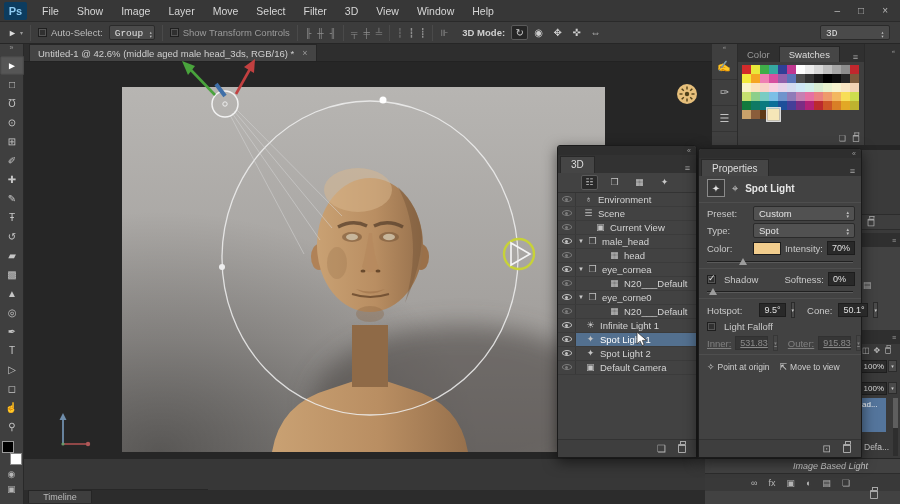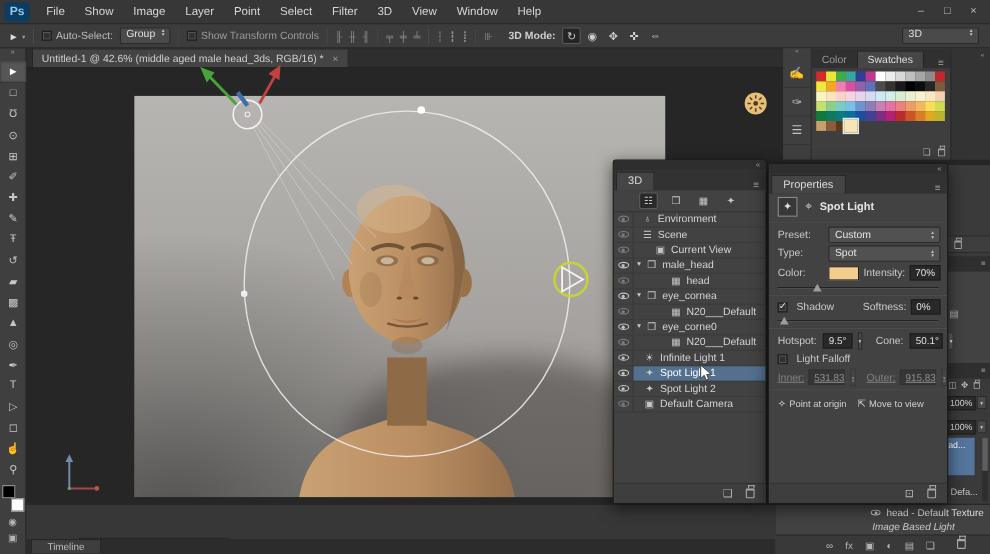--- a/index.html
+++ b/index.html
@@ -14,21 +14,21 @@
           font-weight:bold; font-size:11px; display:flex; align-items:center; justify-content:center; border-radius:2px; }
   .menu-item { padding:0 9px; font-size:10.5px; color:#d6d6d6; }
   .winctl { margin-left:auto; display:flex; gap:18px; padding-right:12px; color:#b9b9b9; font-size:10px; }
 
   
   .optionsbar { position:absolute; left:0; top:22px; width:900px; height:22px; background:#3c3c3c;
                 display:flex; align-items:center; border-bottom:1px solid #262626; font-size:9.5px; color:#bdbdbd; }
   .ob-sep { width:1px; height:16px; background:#2c2c2c; border-right:1px solid #4a4a4a; margin:0 7px; }
   .ob-toolico { margin-left:8px; font-size:9px; color:#ddd; }
   .ob-dd { background:#4a4a4a; border:1px solid #2a2a2a; border-radius:2px; height:15px;
-           display:flex; align-items:flex-start; padding:0 5px; gap:6px; color:#e0e0e0; }
+           display:flex; align-items:flex-end; padding:0 5px; gap:6px; color:#e0e0e0;font-family:Liberation Mono, monospace; }
   .cb { display:inline-block; width:9px; height:9px; background:#303030; border:1px solid #1f1f1f;
         box-shadow:inset 0 0 0 1px #555; position:relative; margin-right:4px; flex:none; }
   .cb.checked::after { content:"✓"; position:absolute; top:-3px; left:0px; font-size:9px; color:#e4e4e4; }
   .alicons { display:flex; gap:6px; color:#8f8f8f; font-size:9px; }
   .mode { width:17px; height:15px; display:flex; align-items:center; justify-content:center;
           font-size:10px; color:#cdcdcd; border-radius:2px; border:1px solid transparent; }
   .mode.selected { background:#252525; border-color:#5a5a5a; }
   .ddar { margin-left:auto; display:flex; flex-direction:column; font-size:5px; line-height:4px; color:#c2c2c2; }
   .ddar::before { content:"▴"; } .ddar::after { content:"▾"; }
   .ob-ws { margin-left:auto; margin-right:10px; width:70px; }
@@ -183,21 +183,21 @@
 <div id="app">
 
   <div class="menubar">
     <div class="logo">Ps</div>
     <div style="display:flex">
 
     <span class="menu-item">File</span>
         <span class="menu-item">Show</span>
         <span class="menu-item">Image</span>
         <span class="menu-item">Layer</span>
-        <span class="menu-item">Point</span>
+        <span class="menu-item">Move</span>
         <span class="menu-item">Select</span>
         <span class="menu-item">Filter</span>
         <span class="menu-item">3D</span>
         <span class="menu-item">View</span>
         <span class="menu-item">Window</span>
         <span class="menu-item">Help</span>
       </div>
     <div class="winctl">
 
     <span>–</span>
@@ -781,21 +781,21 @@
       <span>Shadow</span>
       <span style="margin-left:auto">Softness:</span>
       <span class="vf" style="width:27px">0%</span>
     </div>
     <div class="sl">
         <span class="thumb" style="left:2px"></span>
       </div>
     <div class="hr"></div>
     <div class="prow" style="height:18px">
       <span>Hotspot:</span>
-      <span class="vf" style="width:28px;margin-left:2px">9.5°</span>
+      <span class="vf" style="width:28px;margin-left:13px">9.5°</span>
       <span class="step"></span>
       <span style="margin-left:8px">Cone:</span>
       <span class="vf" style="width:30px;margin-left:2px">50.1°</span>
       <span class="step"></span>
     </div>
     <div class="prow" style="height:15px">
       <span class="cb"></span>
       <span>Light Falloff</span>
     </div>
     <div class="prow dis" style="height:18px">
@@ -831,24 +831,20 @@
         <span style="flex:1;text-align:center">Doc: 11.0M/24.6M</span>
       </span>
       <span class="st-arrow">▶</span>
     </div>
   </div>
   <div class="timeline">
     <div class="tl-tab">Timeline</div>
   </div>
 
   <div class="layersfooter">
-    <div class="lf-row1">
-      <span class="eye" style="transform:scale(.9)"></span>
-      <span>head - Default Texture</span>
-    </div>
     <div class="lf-row2">
       <span>Image Based Light</span>
     </div>
     <div class="lf-foot">
 
     <span class="lf-ico nr"><span>∞</span></span>
         <span class="lf-ico nr"><span>fx</span></span>
         <span class="lf-ico nr"><span>▣</span></span>
         <span class="lf-ico nr"><span>◐</span></span>
         <span class="lf-ico nr"><span>▤</span></span>

